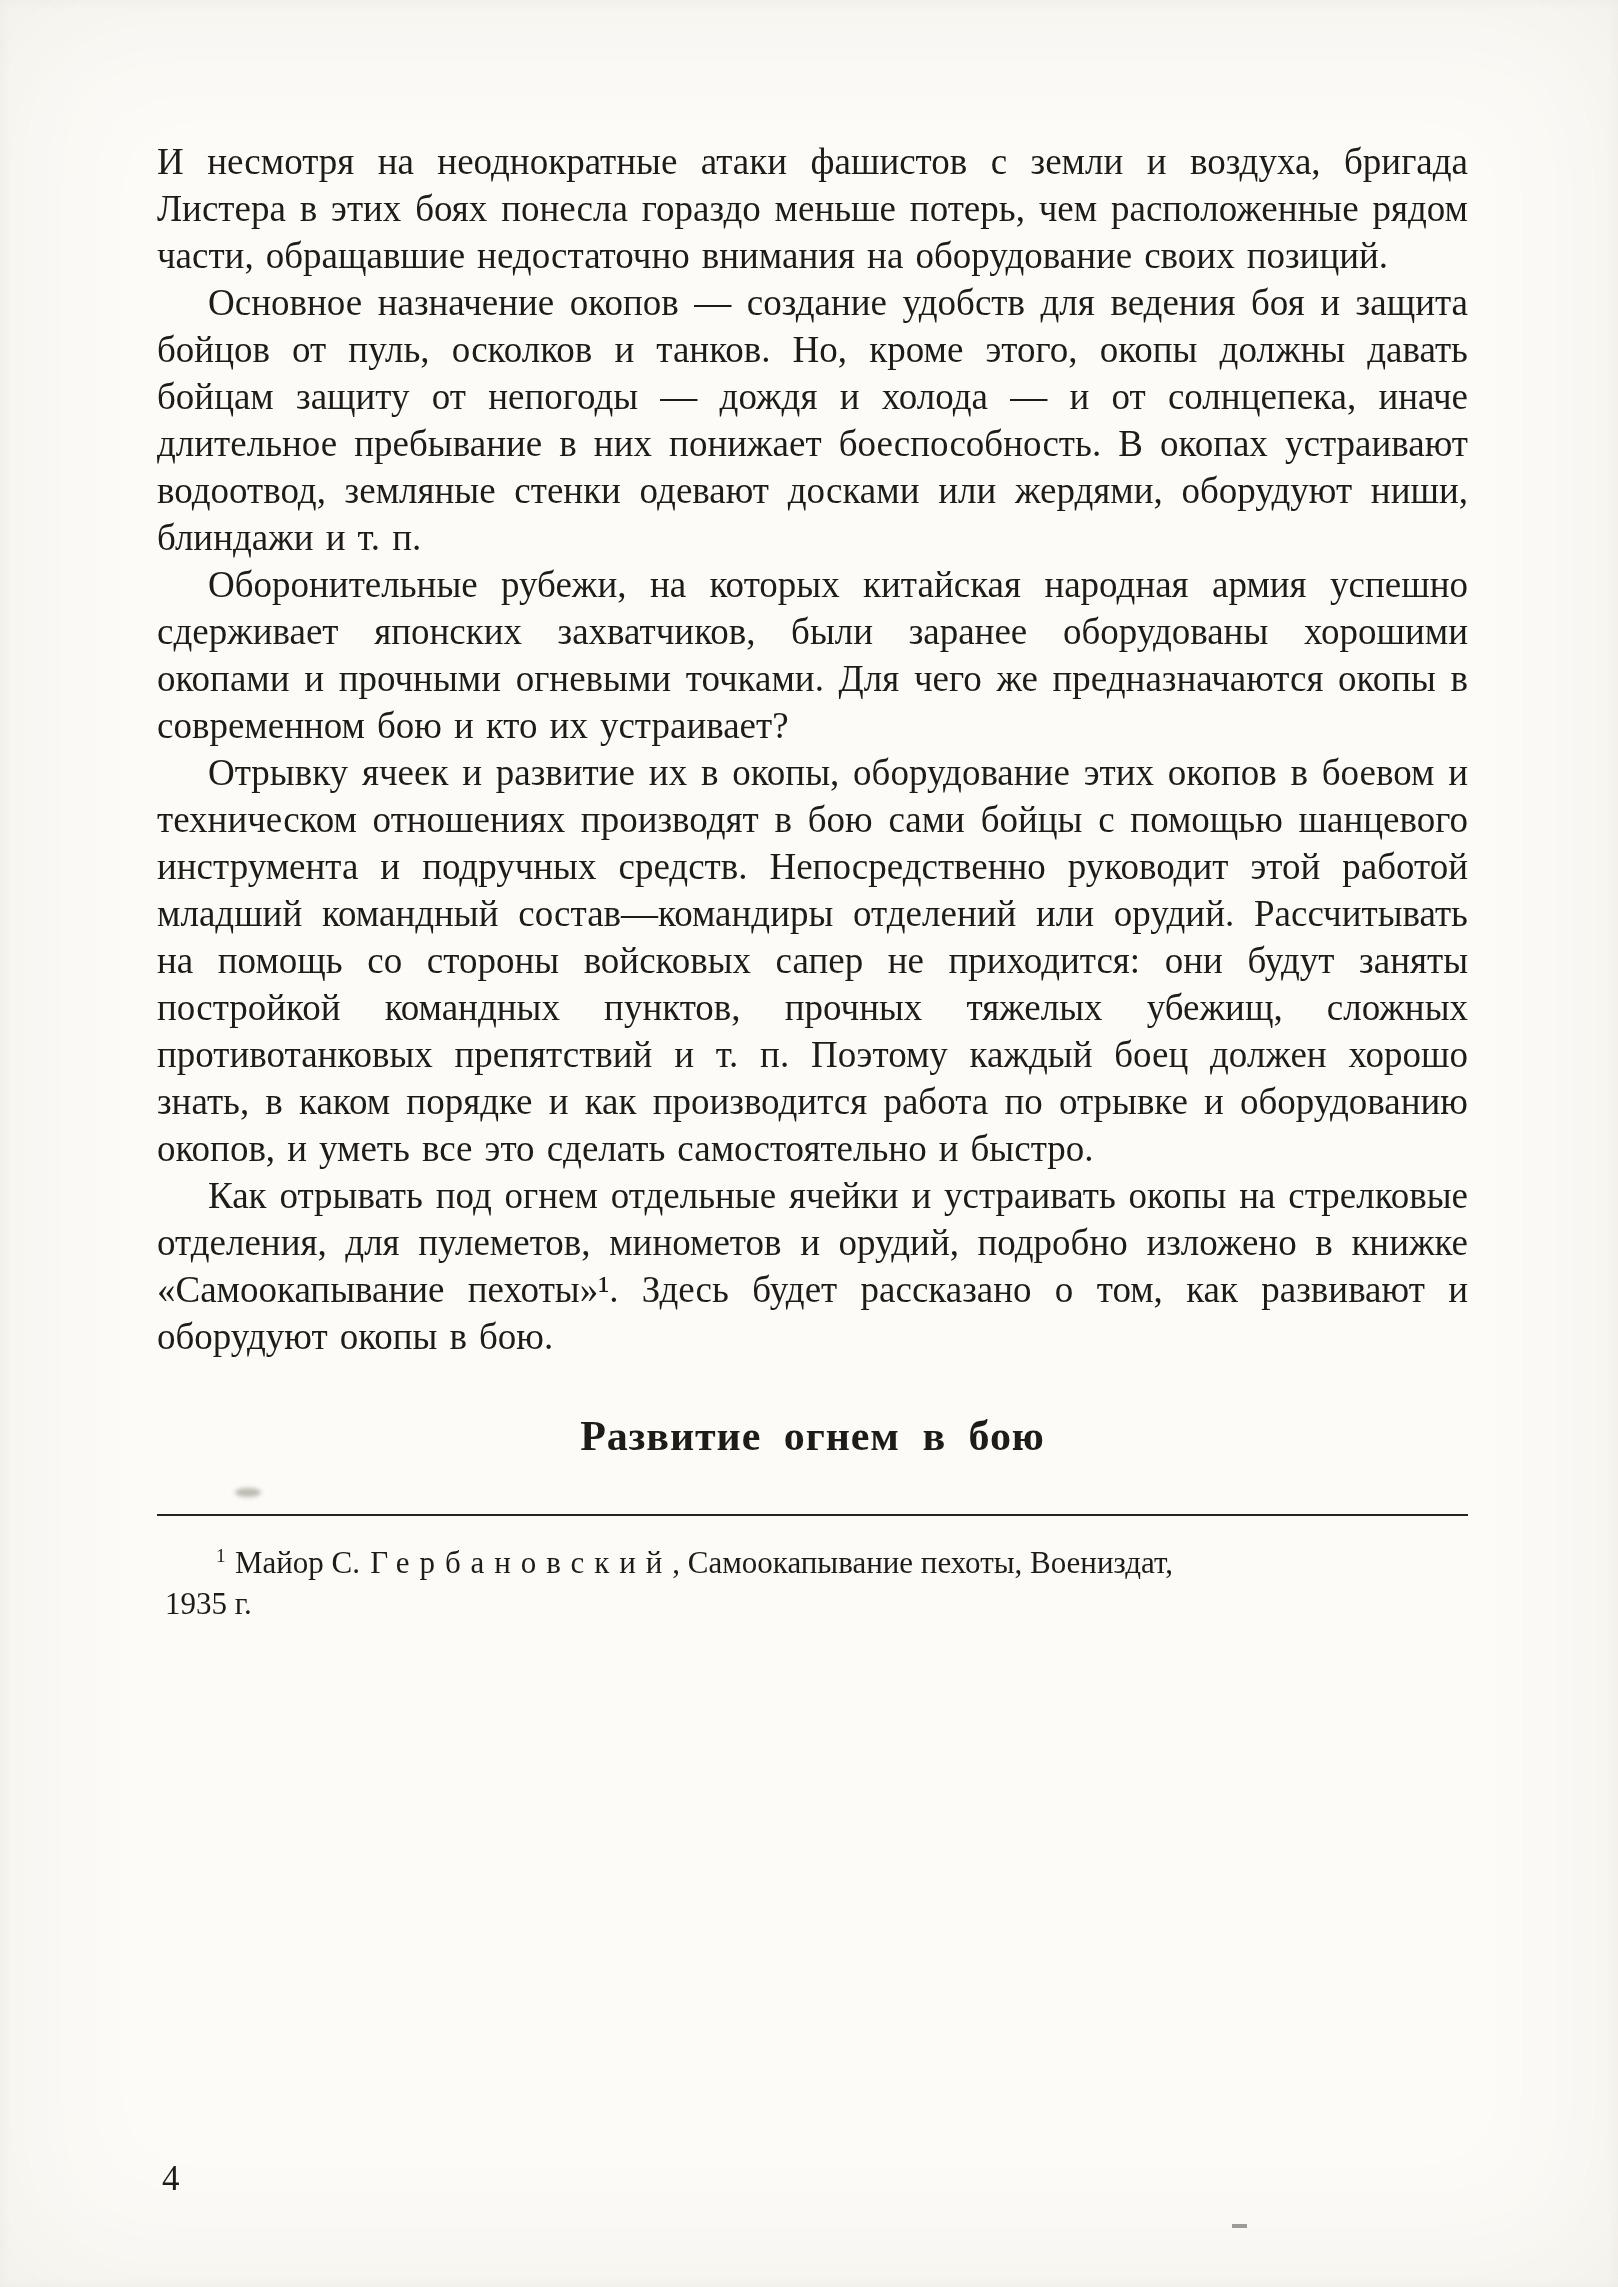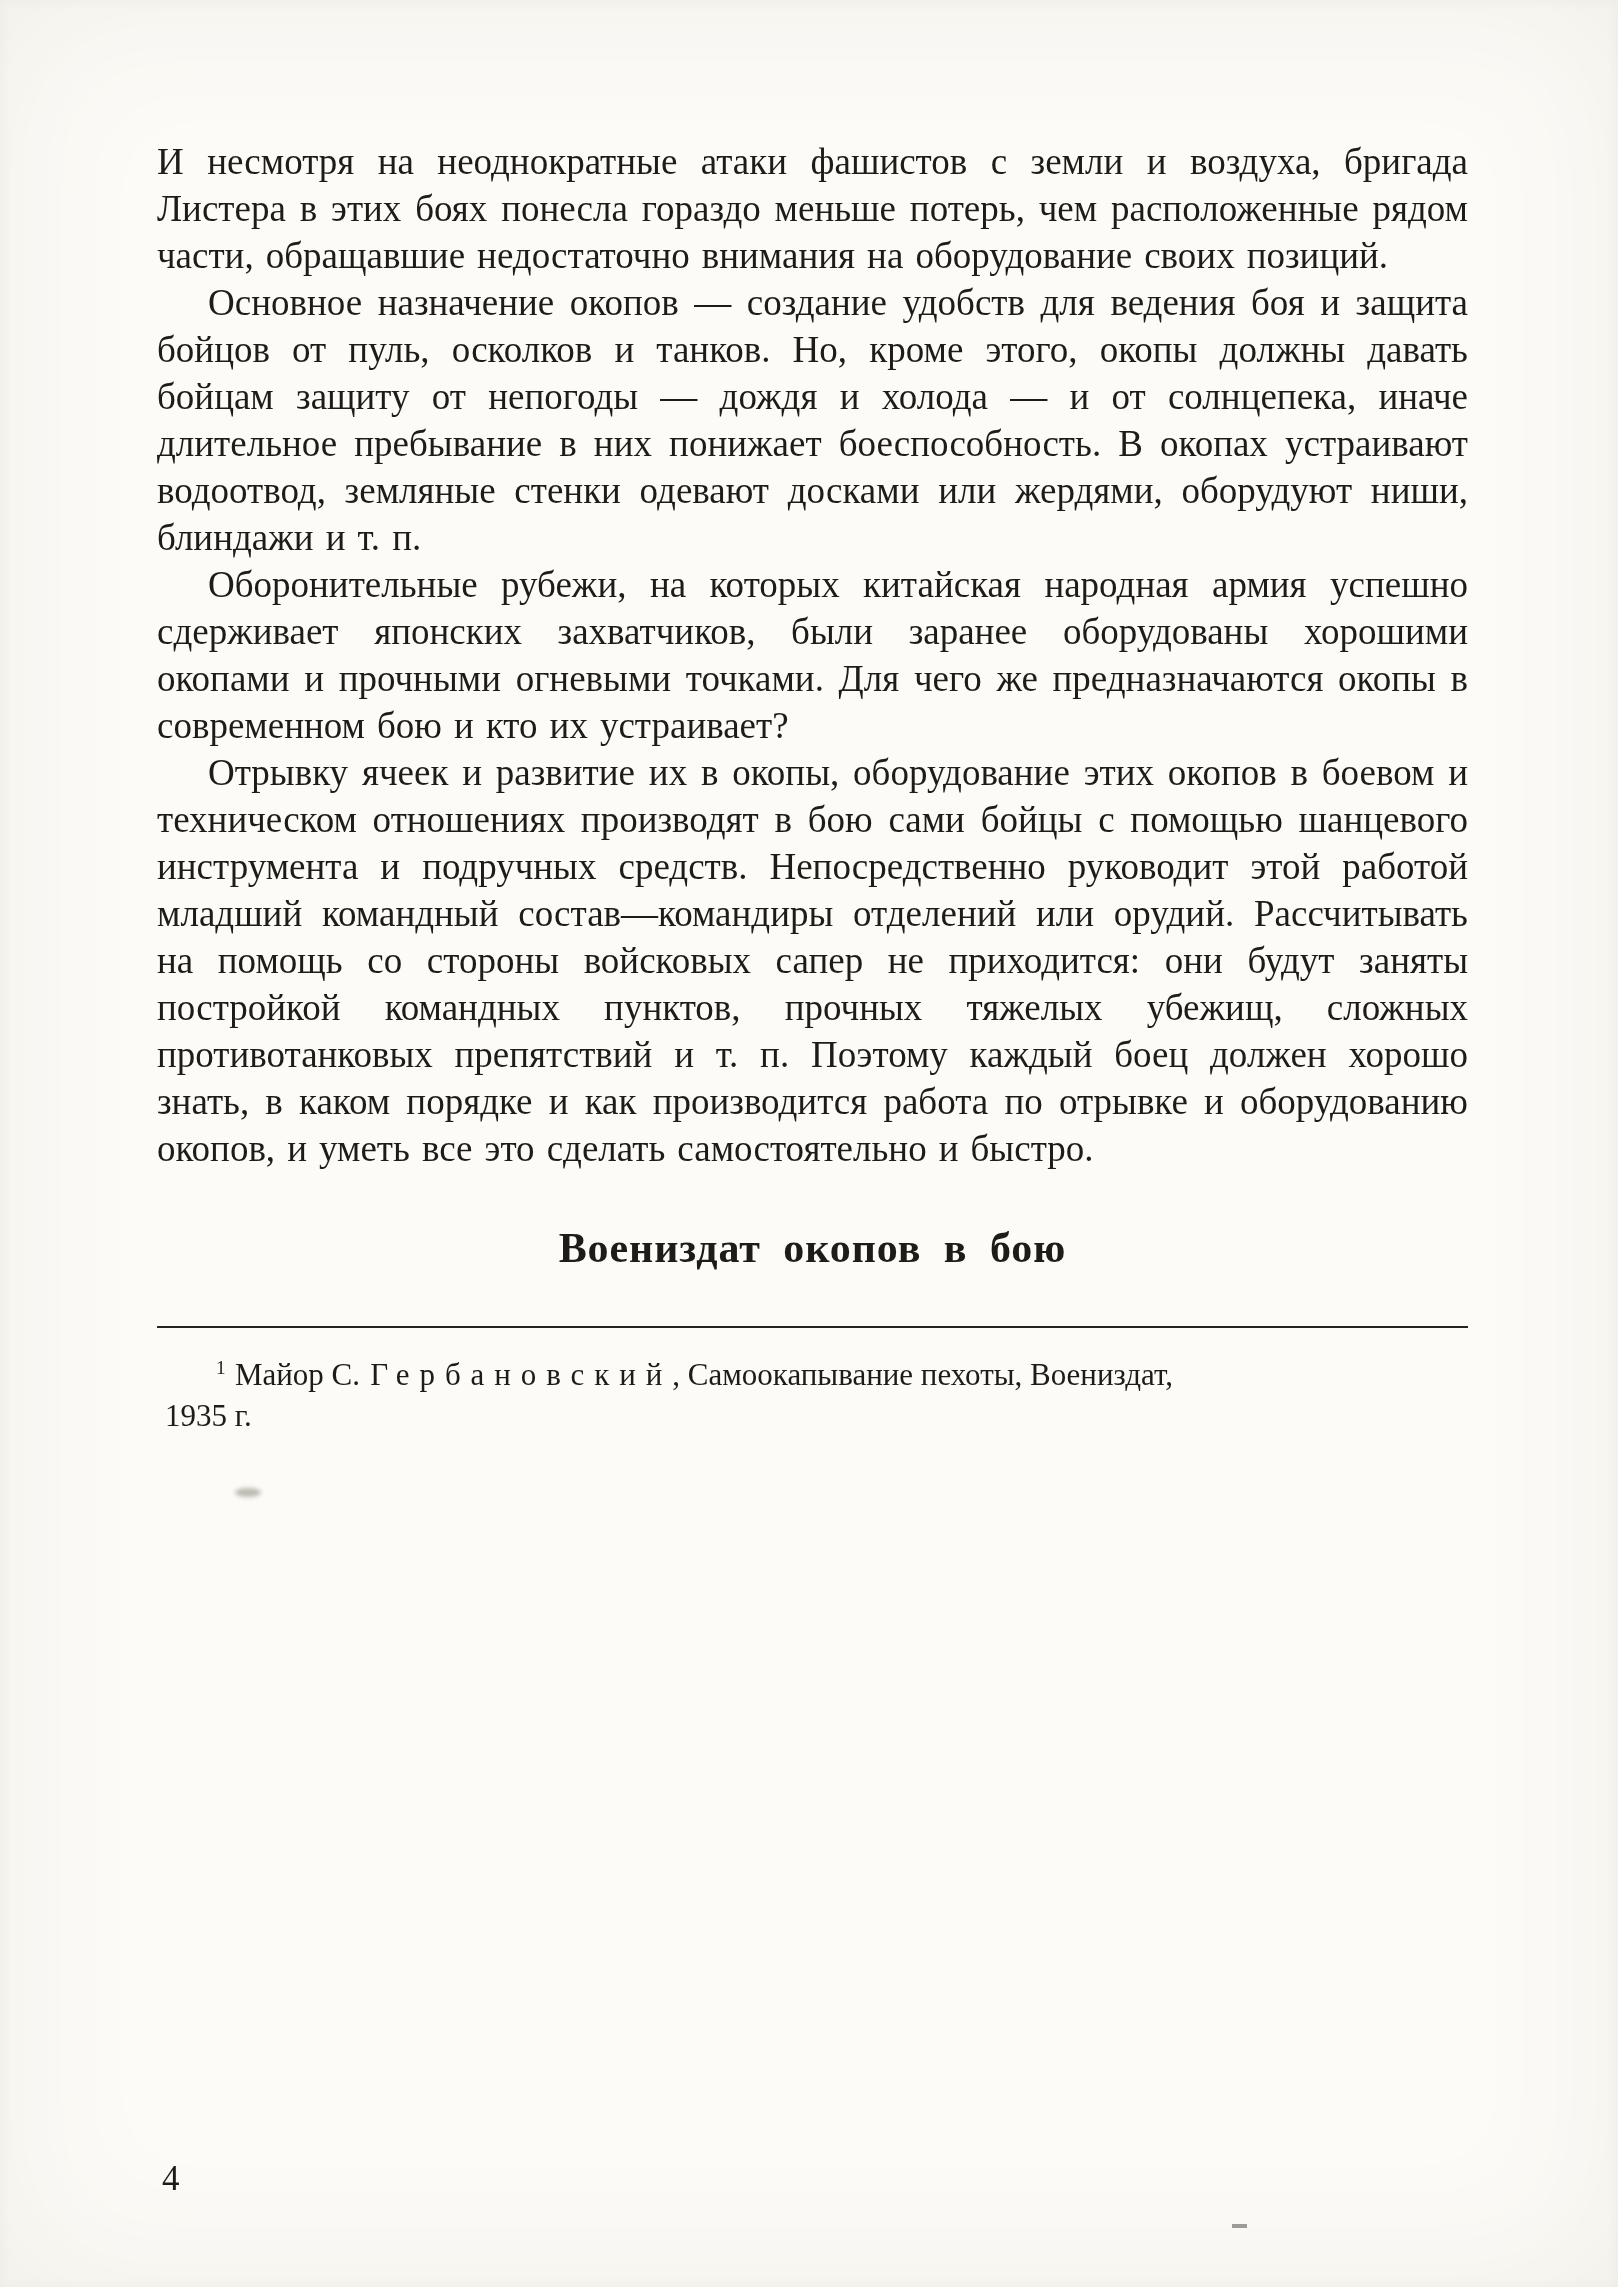--- a/index.html
+++ b/index.html
@@ -104,22 +104,23 @@
   <div class="text-block">
 
     <p class="body no-indent">И несмотря на неоднократные атаки фашистов с земли и воздуха, бригада Листера в этих боях понесла гораздо меньше потерь, чем расположенные рядом части, обращавшие недостаточно внимания на оборудование своих позиций.</p>
 
     <p class="body">Основное назначение окопов — создание удобств для ведения боя и защита бойцов от пуль, осколков и танков. Но, кроме этого, окопы должны давать бойцам защиту от непогоды — дождя и холода — и от солнцепека, иначе длительное пребывание в них понижает боеспособность. В окопах устраивают водоотвод, земляные стенки одевают досками или жердями, оборудуют ниши, блиндажи и т. п.</p>
 
     <p class="body">Оборонительные рубежи, на которых китайская народная армия успешно сдерживает японских захватчиков, были заранее оборудованы хорошими окопами и прочными огневыми точками. Для чего же предназначаются окопы в современном бою и кто их устраивает?</p>
 
     <p class="body">Отрывку ячеек и развитие их в окопы, оборудование этих окопов в боевом и техническом отношениях производят в бою сами бойцы с помощью шанцевого инструмента и подручных средств. Непосредственно руководит этой работой младший командный состав—командиры отделений или орудий. Рассчитывать на помощь со стороны войсковых сапер не приходится: они будут заняты постройкой командных пунктов, прочных тяжелых убежищ, сложных противотанковых препятствий и т. п. Поэтому каждый боец должен хорошо знать, в каком порядке и как производится работа по отрывке и оборудованию окопов, и уметь все это сделать самостоятельно и быстро.</p>
 
+    <p class="body">Как отрывать под огнем отдельные ячейки и устраивать окопы на стрелковые отделения, для пулеметов, минометов и орудий, подробно изложено в книжке «Самоокапывание пехоты»¹. Здесь будет рассказано о том, как развивают и оборудуют окопы в бою.</p>
 
-    <h2 class="heading">Воениздат окопов в бою</h2>
+    <h2 class="heading">Развитие огнем в бою</h2>
 
 
 
     <div class="footnote">
       <div class="footnote-rule"></div>
       <p class="footnote-text"><sup class="fn-marker">1</sup><span>Майор С.</span><span class="spaced">Гербановский</span><span>, Самоокапывание пехоты, Воениздат,</span><span class="fn-year">1935 г.</span></p>
     </div>
 
   </div>
 

